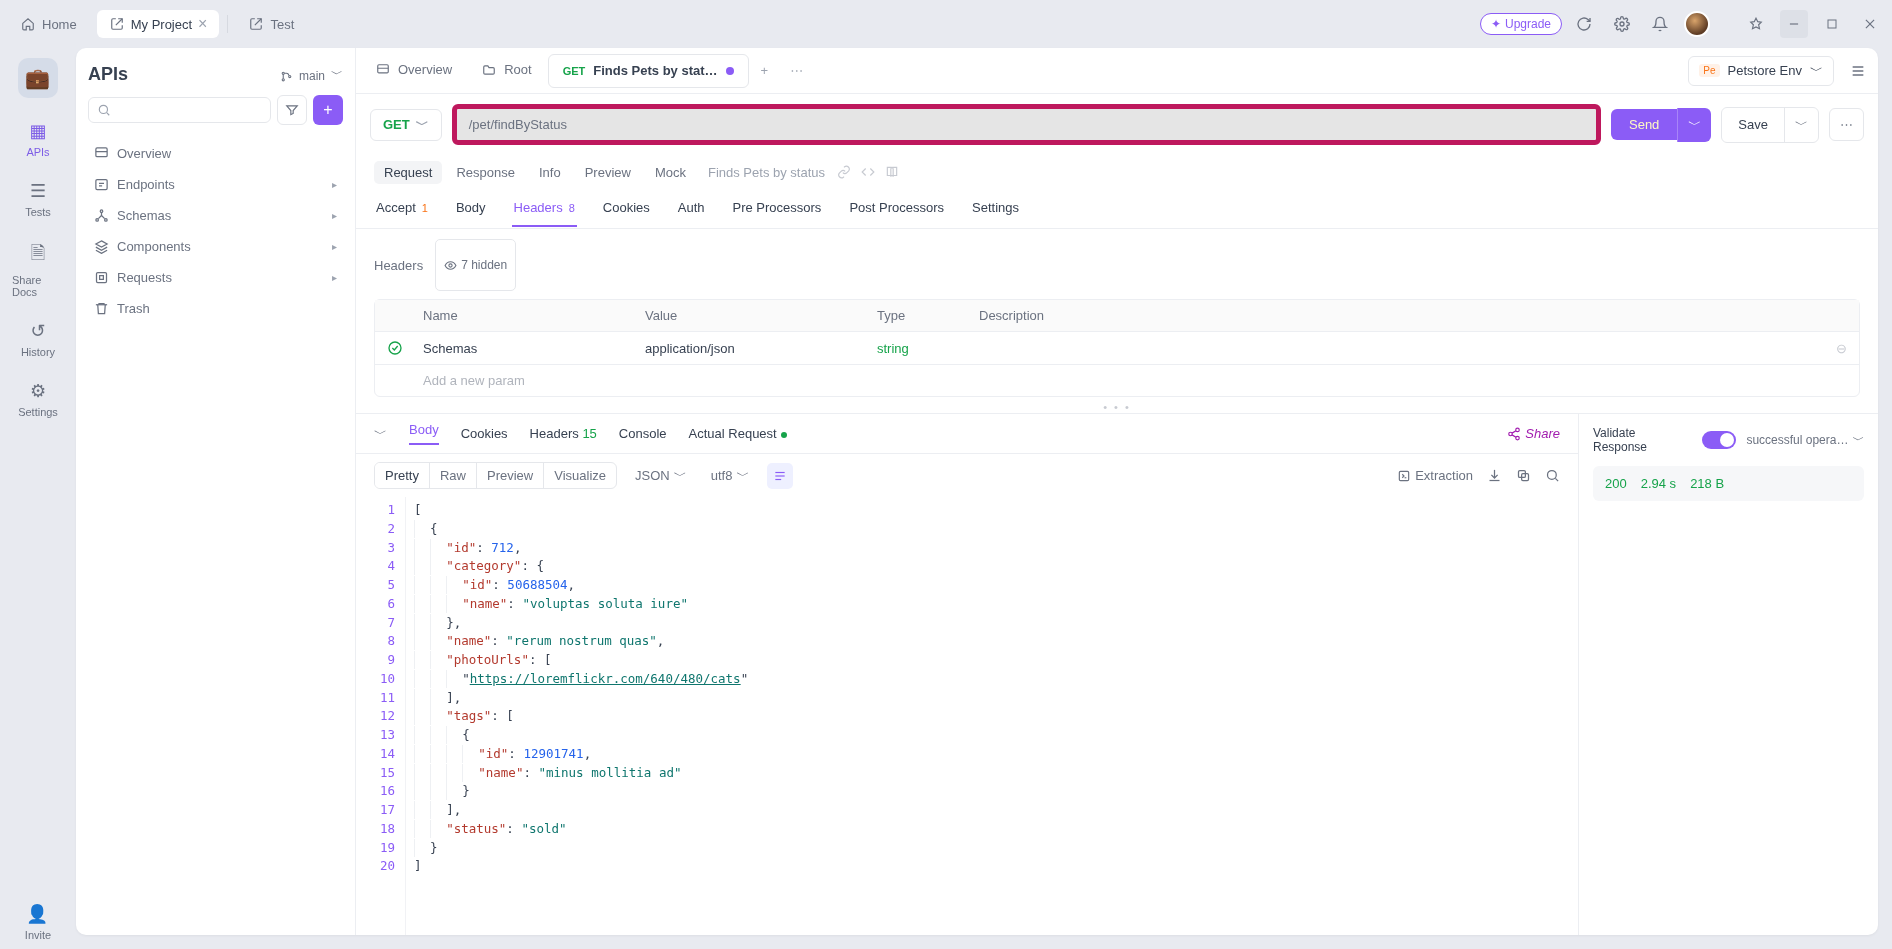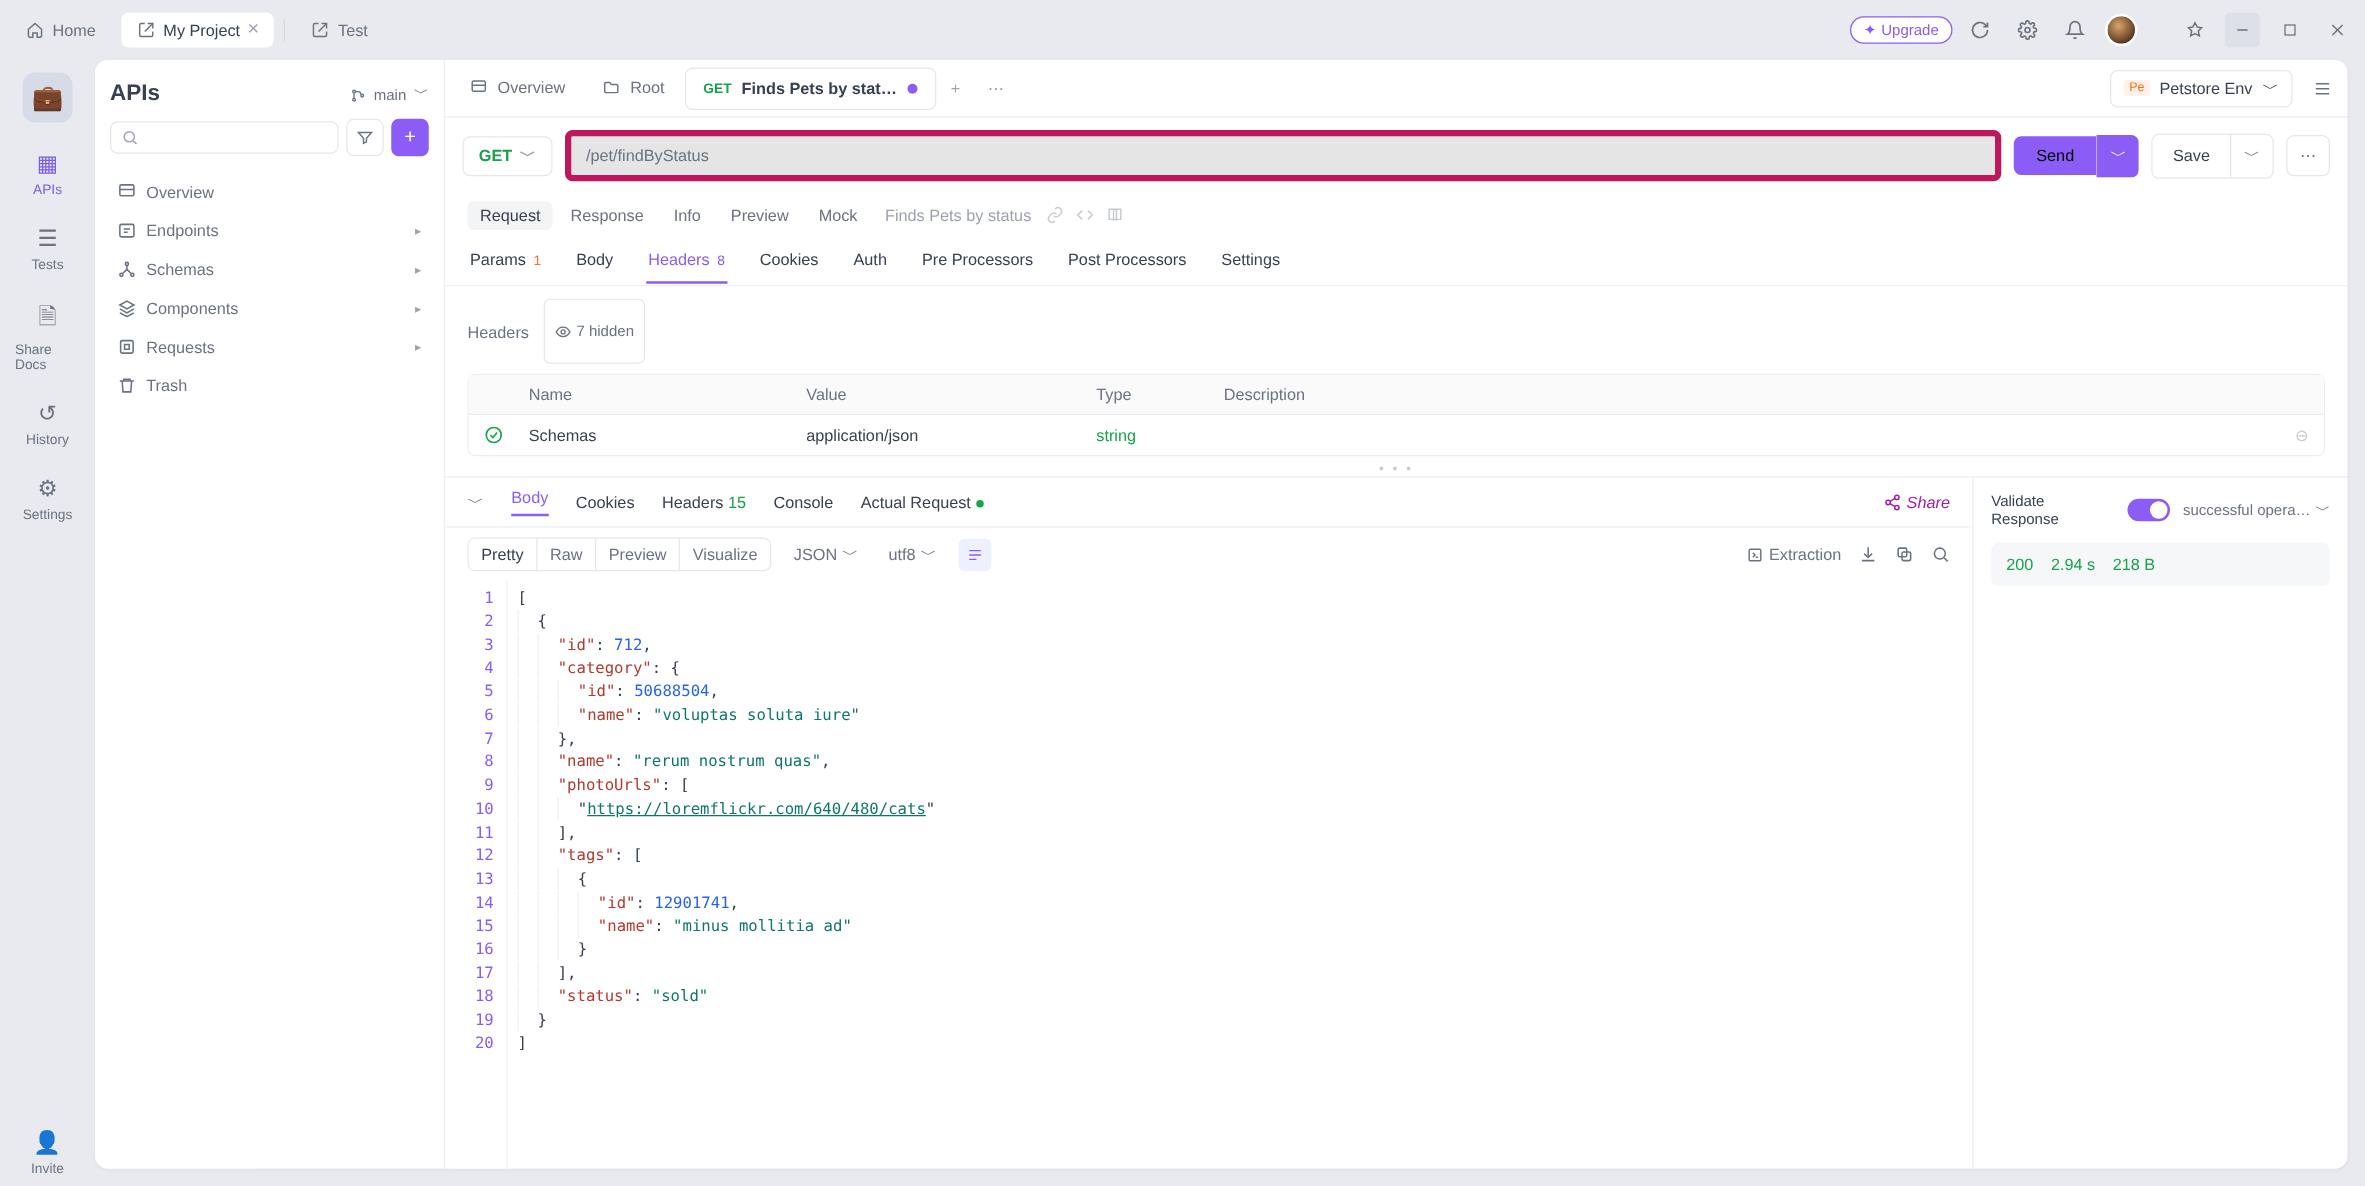--- a/index.html
+++ b/index.html
@@ -56,21 +56,21 @@
 .edtabs .plus, .edtabs .more { color:#9ca3af; padding:6px 10px; cursor:pointer; }
 .env-pill { margin-left:auto; display:flex; align-items:center; gap:8px; border:1px solid #e5e7eb; padding:5px 10px; border-radius:6px; color:#374151; cursor:pointer; margin-right:8px;}
 .env-pill .pe { font-size:10px; color:#f97316; background:#fff1e7; padding:1px 4px; border-radius:3px;}
 .menu-icon { color:#6b7280; padding:6px; cursor:pointer; }
 
 
 .urlrow { display:flex; align-items:center; gap:10px; padding:10px 14px; }
 .method-sel { display:flex; align-items:center; gap:6px; border:1px solid #e5e7eb; padding:6px 12px; border-radius:6px; color:#16a34a; font-weight:600; cursor:pointer;}
 .url-input { flex:1; border:5px solid #be185d; border-radius:6px; padding:8px 12px; color:#6b7280; background:#e5e5e5;}
 .send-btn { display:flex; align-items:center;}
-.send-main { background:#8b5cf6; color:#000000; padding:8px 18px; border-radius:6px 0 0 6px; font-weight:500; cursor:pointer;text-align:center;}
+.send-main { background:#8b5cf6; color:#fef9c3; padding:8px 18px; border-radius:6px 0 0 6px; font-weight:500; cursor:pointer;text-align:center;}
 .send-drop { background:#8b5cf6; color:#fff; padding:8px 10px; border-radius:0 6px 6px 0; border-left:1px solid rgba(255,255,255,.25); cursor:pointer;}
 .save-btn { display:flex; align-items:center; border:1px solid #e5e7eb; border-radius:6px; overflow:hidden;}
 .save-main { padding:8px 16px; cursor:pointer;}
 .save-drop { padding:8px 10px; border-left:1px solid #e5e7eb; cursor:pointer; color:#6b7280;}
 .more-btn { border:1px solid #e5e7eb; border-radius:6px; padding:8px 10px; color:#6b7280; cursor:pointer;}
 
 
 .subtabs { display:flex; align-items:center; gap:4px; padding:0 18px; height:34px; color:#6b7280; font-size:13px; }
 .subtab { padding:4px 10px; border-radius:5px; cursor:pointer;}
 .subtab.active { background:#f3f4f6; color:#374151; }
@@ -424,21 +424,21 @@
                 <polyline points="8 6 2 12 8 18"></polyline>
               </svg>
             <svg viewBox="0 0 24 24" width="14" height="14" fill="none" stroke="currentColor" stroke-width="2">
                 <path d="M4 4h7a3 3 0 0 1 3 3v13a2 2 0 0 0-2-2H4z"></path>
                 <path d="M20 4h-7a3 3 0 0 0-3 3v13a2 2 0 0 1 2-2h8z"></path>
               </svg>
           </span>
         </div>
 
         <div class="reqtabs">
-          <div class="reqtab"><span>Params</span><span class="badge orange">1</span></div>
+          <div class="reqtab"><span>Accept</span><span class="badge orange">1</span></div>
           <div class="reqtab">Body</div>
           <div class="reqtab active"><span>Headers</span><span class="badge purple">8</span></div>
           <div class="reqtab">Cookies</div>
           <div class="reqtab">Auth</div>
           <div class="reqtab">Pre Processors</div>
           <div class="reqtab">Post Processors</div>
           <div class="reqtab">Settings</div>
         </div>
 
         <div class="tbl-wrap">
@@ -466,20 +466,28 @@
                 <svg viewBox="0 0 24 24" width="16" height="16" fill="none" stroke="currentColor" stroke-width="2">
                     <circle cx="12" cy="12" r="9"></circle>
                     <polyline points="8 12 11 15 16 9"></polyline>
                   </svg>
               </div>
               <div class="c-name">Schemas</div>
               <div class="c-value">application/json</div>
               <div class="c-type type-str">string</div>
               <div class="c-desc"></div>
               <div class="c-del">⊖</div>
+            </div>
+            <div class="grid-row">
+              <div class="c-check"></div>
+              <div class="c-name placeholder">Add a new param</div>
+              <div class="c-value"></div>
+                <div class="c-type"></div>
+                <div class="c-desc"></div>
+                <div class="c-del"></div>
             </div>
           </div>
         </div>
 
         <div class="resize-handle">• • •</div>
 
         <div class="resp">
           <div class="resp-main">
             <div class="resp-tabs">
               <span class="chev">﹀</span>

